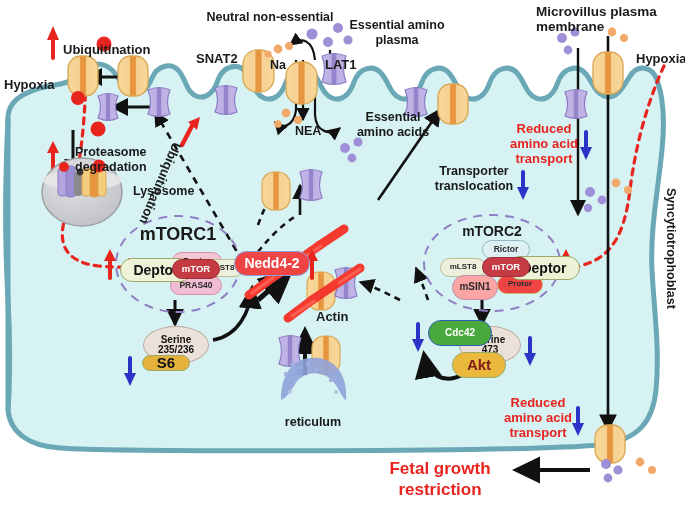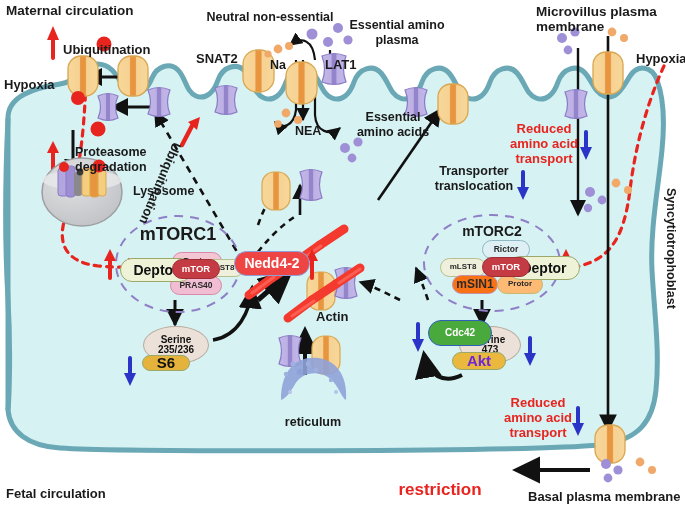--- a/index.html
+++ b/index.html
@@ -326,21 +326,20 @@
   <g>
     <path d="M 586,132 L 586,150" stroke="#2a35c8" stroke-width="4" stroke-linecap="round" fill="none"></path>
     <path d="M 580,147 L 586,160 L 592,147 Z" fill="#2a35c8"></path>
   </g>
   <g>
     <path d="M 578,408 L 578,426" stroke="#2a35c8" stroke-width="4" stroke-linecap="round" fill="none"></path>
     <path d="M 572,423 L 578,436 L 584,423 Z" fill="#2a35c8"></path>
   </g>
 </svg>
 
-<div class="lbl" style="left:6px;top:3px;font-size:13.5px;">Maternal circulation</div>
 
 <div class="lbl" style="left:4px;top:78px;font-size:13px;">Hypoxia</div>
 
 <div class="lbl" style="left:63px;top:43px;font-size:13px;">Ubiquitination</div>
 
 <div class="lbl" style="left:75px;top:145px;font-size:12.5px;">Proteasome</div>
 <div class="lbl" style="left:75px;top:160px;font-size:12.5px;">degradation</div>
 
 <div class="lbl" style="left:133px;top:184px;font-size:12.5px;">Lysosome</div>
 
@@ -375,25 +374,24 @@
 <div class="lbl red ctr" style="left:496px;top:396px;width:84px;font-size:13px;">Reduced</div>
 <div class="lbl red ctr" style="left:492px;top:411px;width:92px;font-size:13px;">amino acid</div>
 <div class="lbl red ctr" style="left:496px;top:426px;width:84px;font-size:13px;">transport</div>
 
 <div class="lbl vert" style="left:664px;top:188px;font-size:12.5px;">Syncytiotrophoblast</div>
 
 <div class="lbl" style="left:316px;top:310px;font-size:13px;">Actin</div>
 
 <div class="lbl ctr" style="left:253px;top:415px;width:120px;font-size:12.5px;">reticulum</div>
 
+<div class="lbl red ctr" style="left:350px;top:459px;width:180px;font-size:17px;">Fetal growth</div>
 <div class="lbl red ctr" style="left:350px;top:480px;width:180px;font-size:17px;">restriction</div>
 
-<div class="lbl" style="left:6px;top:487px;font-size:13px;">Fetal circulation</div>
-
-<div class="lbl" style="left:528px;top:490px;font-size:13px;">Basal plasma membrane</div>
+
 
 <div class="lbl ctr" style="left:130px;top:224px;width:96px;font-size:18px;">mTORC1</div>
 
 <div class="node pill" style="left:172px;top:252px;width:50px;height:19px;background:#f4c6d4;border:1.4px solid #d98aa8;font-size:8.5px;color:#2a2a2a;">Raptor</div>
 <div class="node pill" style="left:198px;top:259px;width:46px;height:18px;background:#eef0dc;border:1.4px solid #b9bf8e;font-size:8px;color:#2a2a2a;">mLST8</div>
 <div class="node pill" style="left:170px;top:276px;width:52px;height:19px;background:#f0bdd2;border:1.4px solid #d98aa8;font-size:8.5px;color:#2a2a2a;">PRAS40</div>
 <div class="node pill" style="left:120px;top:258px;width:72px;height:24px;background:#eef3d8;border:1.6px solid #9aa86a;font-size:14px;color:#111;z-index:3;">Deptor</div>
 <div class="node pill" style="left:172px;top:259px;width:48px;height:20px;background:#c43b44;border:1.4px solid #9e2f36;font-size:9.5px;color:#fff;z-index:4;">mTOR</div>
 
 <div class="node" style="left:143px;top:326px;width:66px;height:38px;border-radius:50%;background:#ece1d8;border:1.6px solid #b9a99c;font-size:10px;color:#111;flex-direction:column;">
@@ -401,25 +399,25 @@
   <span>235/236</span>
 </div>
 <div class="node pill" style="left:142px;top:355px;width:48px;height:16px;background:#e5b23c;border:1.6px solid #9aa86a;font-size:15px;color:#111;">S6</div>
 
 <div class="node pill" style="left:234px;top:251px;width:76px;height:25px;background:#ef4444;border:1.8px solid #8aa0dc;font-size:14px;color:#fff;">Nedd4-2</div>
 
 <div class="lbl ctr" style="left:444px;top:224px;width:96px;font-size:14px;">mTORC2</div>
 
 <div class="node pill" style="left:482px;top:240px;width:48px;height:19px;background:#dff0f4;border:1.4px solid #8fb9c6;font-size:8.5px;color:#2a2a2a;">Rictor</div>
 <div class="node pill" style="left:440px;top:258px;width:46px;height:19px;background:#eef0dc;border:1.4px solid #b9bf8e;font-size:8px;color:#2a2a2a;">mLST8</div>
-<div class="node pill" style="left:452px;top:275px;width:46px;height:19px;background:#f97316;border:1.4px solid #c48fa8;font-size:12px;color:#2a2a2a;">mSIN1</div>
-<div class="node pill" style="left:497px;top:275px;width:46px;height:19px;background:#fdba74;border:1.4px solid #c6b870;font-size:8px;color:#2a2a2a;">Protor</div>
+<div class="node pill" style="left:452px;top:275px;width:46px;height:25px;background:#fca5a5;border:1.4px solid #c48fa8;font-size:10px;color:#2a2a2a;">mSIN1</div>
+<div class="node pill" style="left:497px;top:275px;width:46px;height:19px;background:#ef4444;border:1.4px solid #c6b870;font-size:8px;color:#2a2a2a;">Protor</div>
 <div class="node pill" style="left:508px;top:256px;width:72px;height:24px;background:#eef3d8;border:1.6px solid #9aa86a;font-size:14px;color:#111;z-index:3;">Deptor</div>
 <div class="node pill" style="left:482px;top:257px;width:48px;height:20px;background:#c43b44;border:1.4px solid #9e2f36;font-size:9.5px;color:#fff;z-index:4;">mTOR</div>
 
 <div class="node" style="left:459px;top:326px;width:62px;height:38px;border-radius:50%;background:#ece1d8;border:1.6px solid #b9a99c;font-size:10px;color:#111;flex-direction:column;">
   <span>Serine</span>
   <span>473</span>
 </div>
-<div class="node pill" style="left:452px;top:352px;width:54px;height:18px;background:#eab83c;border:1.6px solid #9aa86a;font-size:15px;color:#6d28d9;">Akt</div>
+<div class="node pill" style="left:452px;top:352px;width:54px;height:26px;background:#eab83c;border:1.6px solid #9aa86a;font-size:15px;color:#7f1d1d;">Akt</div>
 <div class="node pill" style="left:428px;top:320px;width:64px;height:26px;background:#4aa93c;border:1.8px solid #2f5fb8;font-size:10px;color:#fff;">Cdc42</div>
 
 </div>
 
 </body></html>

